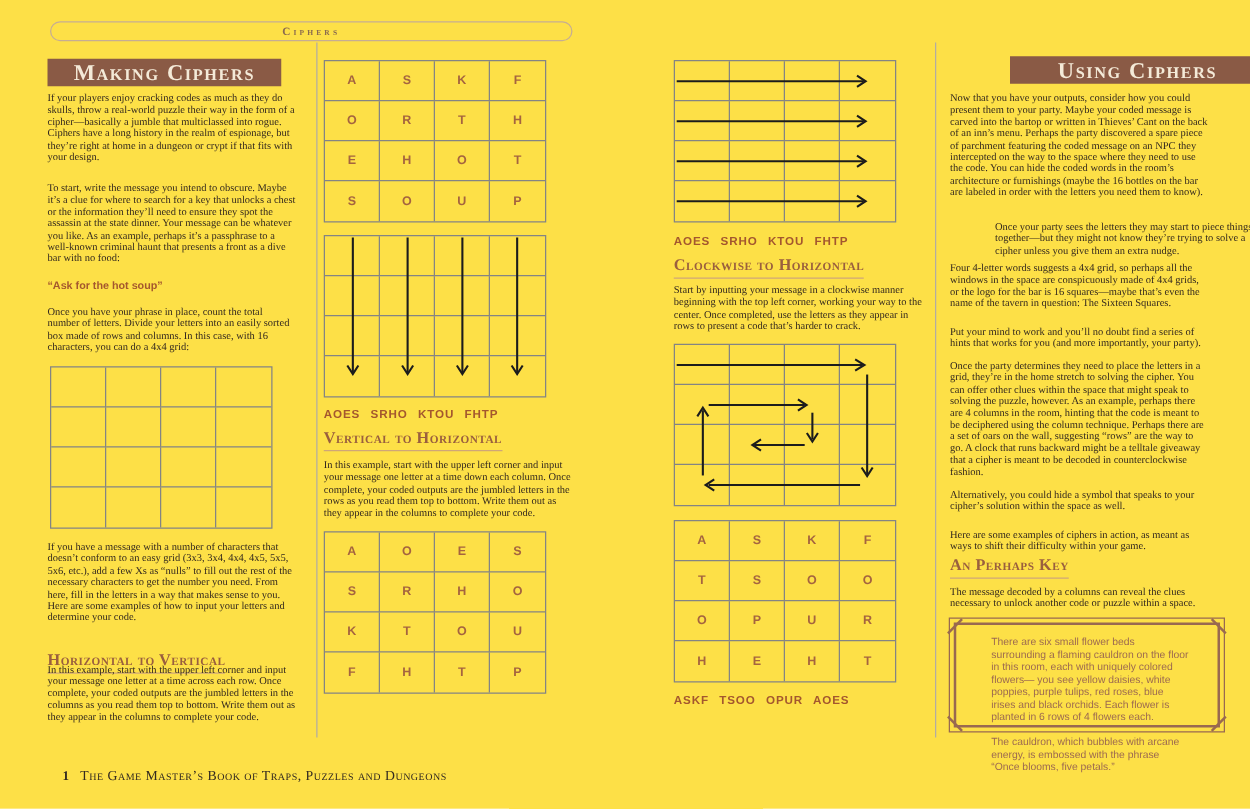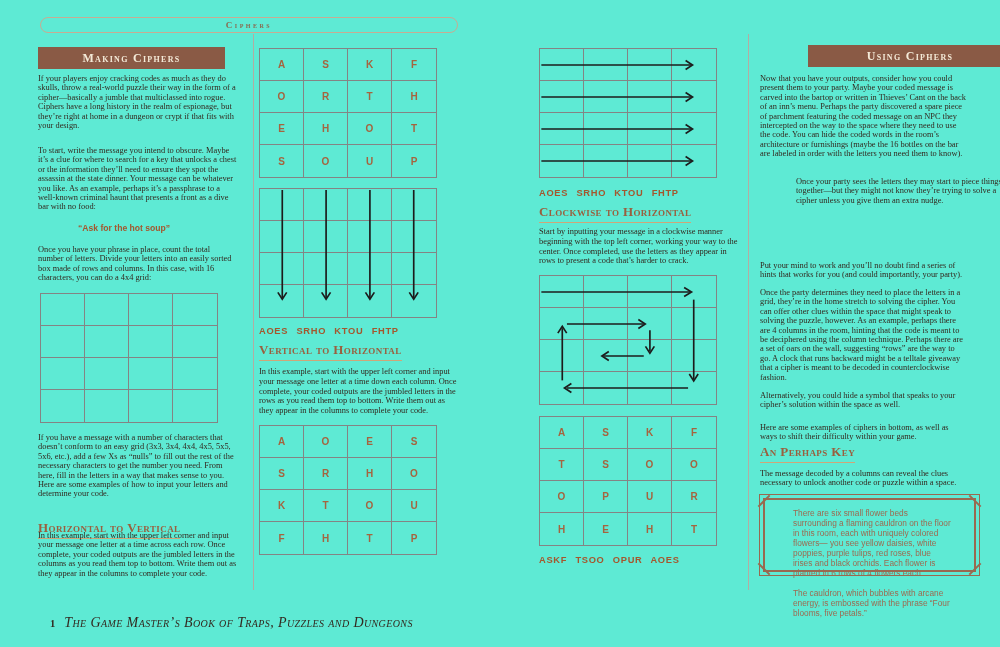--- a/index.html
+++ b/index.html
@@ -1,61 +1,61 @@
 <!DOCTYPE html>
 <html style="--banner_bg: #8a5a45; --banner_text: #f4ead8; --accent_rust: #a4572e; --heading_brown: #9a5f3e; --heading_underline: #cfa678; --body_text: #33281e; --grid_line: #848484; --grid_letter: #a5643f; --arrow: #1c1c1c; --tab_border: #c6ad93; --divider: #b3aca2; --box_border: #996950; --box_text: #9d6a50;"><head>
 <meta charset="utf-8">
 <style>
   html,body{margin:0;padding:0;}
   body{width:1000px;height:647px;position:relative;background:#ffffff;font-family:"Liberation Serif",serif;overflow:hidden;}
-  .page{position:absolute;inset:0;background:#5eead4;}
+  .page{position:absolute;inset:0;background:#fde047;}
   .header-tab{position:absolute;left:40px;top:17px;width:418px;height:16px;border:1px solid var(--tab_border);border-radius:8px;display:flex;align-items:center;justify-content:center;box-sizing:border-box;}
   .header-tab span{font-variant:small-caps;font-weight:600;font-size:9px;letter-spacing:2.5px;color:#8a6a4f;}
   .vdivider{position:absolute;width:1px;background:var(--divider);}
-  .banner{position:absolute;background:var(--banner_bg);color:var(--banner_text);display:flex;align-items:center;justify-content:center;font-variant:small-caps;font-weight:600;font-size:12px;letter-spacing:1.3px;text-align:center;}
+  .banner{position:absolute;background:var(--banner_bg);color:var(--banner_text);display:flex;align-items:center;justify-content:center;font-variant:small-caps;font-weight:600;font-size:18px;letter-spacing:1.3px;text-align:center;}
   .para{position:absolute;font-size:8.4px;line-height:9.4px;color:var(--body_text);}
   .para.wide-line{line-height:9.8px;}
   .passphrase{position:absolute;font-family:"Liberation Sans",sans-serif;font-weight:bold;font-size:8.6px;color:var(--accent_rust);}
   .sub-heading{position:absolute;font-variant:small-caps;font-weight:600;font-size:13px;letter-spacing:0.4px;color:var(--heading_brown);border-bottom:1.5px solid var(--heading_underline);padding-bottom:2px;}
   .code-label{position:absolute;font-family:"Liberation Sans",sans-serif;font-weight:bold;font-size:9.3px;letter-spacing:0.7px;word-spacing:5px;color:var(--accent_rust);}
   .cipher-grid{position:absolute;width:178px;height:130px;display:grid;grid-template-columns:repeat(4,1fr);grid-template-rows:repeat(4,1fr);border:1px solid var(--grid_line);box-sizing:border-box;background:transparent;}
   .cipher-grid .cell{border-right:1px solid var(--grid_line);border-bottom:1px solid var(--grid_line);display:flex;align-items:center;justify-content:center;font-family:"Liberation Sans",sans-serif;font-weight:bold;font-size:10px;color:var(--grid_letter);}
   .cipher-grid .cell.lc{border-right:none;}
   .cipher-grid .cell.lr{border-bottom:none;}
   .grid-svg{position:absolute;left:0;top:0;width:100%;height:100%;pointer-events:none;}
   .grid-svg path{stroke:var(--arrow);stroke-width:1.7;fill:none;}
-  .answer-box{position:absolute;left:759px;top:494px;width:221px;height:82px;border:1px solid var(--box_border);box-sizing:border-box;}
+  .answer-box{position:absolute;left:759px;top:494px;width:221px;height:92px;border:1px solid var(--box_border);box-sizing:border-box;}
   .answer-box .inner{position:absolute;inset:3px;border:2px solid var(--box_border);}
   .answer-box .corner{position:absolute;width:16px;height:2px;background:var(--box_border);}
   .c-tl{left:-4px;top:5px;transform:rotate(-45deg);}
   .c-tr{right:-4px;top:5px;transform:rotate(45deg);}
   .c-bl{left:-4px;bottom:5px;transform:rotate(45deg);}
   .c-br{right:-4px;bottom:5px;transform:rotate(-45deg);}
   .box-text{position:absolute;left:33px;top:13px;width:158px;font-family:"Liberation Sans",sans-serif;font-size:8.3px;line-height:10px;color:var(--box_text);}
   .box-text .bp + .bp{margin-top:10px;}
   .footer{position:absolute;left:50px;top:615px;display:flex;align-items:baseline;color:#332a20;}
   .footer .pgnum{font-weight:bold;font-size:10.5px;margin-right:9px;}
-  .footer .booktitle{font-variant:small-caps;font-size:14px;letter-spacing:0.4px;font-style:italic;}
+  .footer .booktitle{font-variant:small-caps;font-size:11px;letter-spacing:0.4px;}
 </style>
 </head>
 <body>
 
 <div class="page">
 
   <div class="header-tab">
     <span>Ciphers</span>
   </div>
 
   <div class="vdivider" style="left:253px;top:34px;height:556px;"></div>
   <div class="vdivider" style="left:748px;top:34px;height:556px;"></div>
 
   <div class="banner" style="left:38px;top:47px;width:187px;height:22px;">Making Ciphers</div>
   <div class="para" style="left:38px;top:74px;width:198px;">If your players enjoy cracking codes as much as they do skulls, throw a real-world puzzle their way in the form of a cipher—basically a jumble that multiclassed into rogue. Ciphers have a long history in the realm of espionage, but they’re right at home in a dungeon or crypt if that fits with your design.</div>
   <div class="para" style="left:38px;top:146px;width:200px;">To start, write the message you intend to obscure. Maybe it’s a clue for where to search for a key that unlocks a chest or the information they’ll need to ensure they spot the assassin at the state dinner. Your message can be whatever you like. As an example, perhaps it’s a passphrase to a well-known criminal haunt that presents a front as a dive bar with no food:</div>
-  <div class="passphrase" style="left:38px;top:223px;margin-left:40px;">“Ask for the hot soup”</div>
+  <div class="passphrase" style="left:38px;top:223px;">“Ask for the hot soup”</div>
   <div class="para" style="left:38px;top:245px;width:198px;">Once you have your phrase in place, count the total number of letters. Divide your letters into an easily sorted box made of rows and columns. In this case, with 16 characters, you can do a 4x4 grid:</div>
 
   <div class="cipher-grid" style="left:40px;top:293px;">
       <div class="cell"></div>
       <div class="cell"></div>
       <div class="cell"></div>
       <div class="cell lc"></div>
       <div class="cell"></div>
       <div class="cell"></div>
       <div class="cell"></div>
@@ -229,36 +229,37 @@
       <div class="cell lr">H</div>
       <div class="cell lr">E</div>
       <div class="cell lr">H</div>
       <div class="cell lc lr">T</div>
     </div>
   <div class="code-label" style="left:539px;top:555px;">ASKF TSOO OPUR AOES</div>
 
   <div class="banner" style="left:760px;top:45px;width:204px;height:22px;margin-left:48px;">Using Ciphers</div>
   <div class="para" style="left:760px;top:74px;width:206px;">Now that you have your outputs, consider how you could present them to your party. Maybe your coded message is carved into the bartop or written in Thieves’ Cant on the back of an inn’s menu. Perhaps the party discovered a spare piece of parchment featuring the coded message on an NPC they intercepted on the way to the space where they need to use the code. You can hide the coded words in the room’s architecture or furnishings (maybe the 16 bottles on the bar are labeled in order with the letters you need them to know).</div>
   <div class="para" style="left:796px;top:177px;width:206px;">Once your party sees the letters they may start to piece things together—but they might not know they’re trying to solve a cipher unless you give them an extra nudge.</div>
-  <div class="para" style="left:760px;top:261px;width:206px;">Put your mind to work and you’ll no doubt find a series of hints that works for you (and could importantly, your party).</div>
+  <div class="para" style="left:760px;top:210px;width:206px;">Four 4-letter words suggests a 4x4 grid, so perhaps all the windows in the space are conspicuously made of 4x4 grids, or the logo for the bar is 16 squares—maybe that’s even the name of the tavern in question: The Sixteen Squares.</div>
+  <div class="para" style="left:760px;top:261px;width:206px;">Put your mind to work and you’ll no doubt find a series of hints that works for you (and more importantly, your party).</div>
   <div class="para" style="left:760px;top:288px;width:206px;">Once the party determines they need to place the letters in a grid, they’re in the home stretch to solving the cipher. You can offer other clues within the space that might speak to solving the puzzle, however. As an example, perhaps there are 4 columns in the room, hinting that the code is meant to be deciphered using the column technique. Perhaps there are a set of oars on the wall, suggesting “rows” are the way to go. A clock that runs backward might be a telltale giveaway that a cipher is meant to be decoded in counterclockwise fashion.</div>
   <div class="para" style="left:760px;top:391px;width:206px;">Alternatively, you could hide a symbol that speaks to your cipher’s solution within the space as well.</div>
-  <div class="para" style="left:760px;top:423px;width:206px;">Here are some examples of ciphers in bottom, as well as ways to shift their difficulty within your game.</div>
+  <div class="para" style="left:760px;top:423px;width:206px;">Here are some examples of ciphers in action, as meant as ways to shift their difficulty within your game.</div>
   <div class="sub-heading" style="left:760px;top:444px;">An Perhaps Key</div>
   <div class="para" style="left:760px;top:469px;width:206px;">The message decoded by a columns can reveal the clues necessary to unlock another code or puzzle within a space.</div>
 
   <div class="answer-box">
     <div class="inner"></div>
     <div class="corner c-tl"></div>
     <div class="corner c-tr"></div>
     <div class="corner c-bl"></div>
     <div class="corner c-br"></div>
     <div class="box-text">
       <div class="bp">There are six small flower beds surrounding a flaming cauldron on the floor in this room, each with uniquely colored flowers— you see yellow daisies, white poppies, purple tulips, red roses, blue irises and black orchids. Each flower is planted in 6 rows of 4 flowers each.</div>
-      <div class="bp">The cauldron, which bubbles with arcane energy, is embossed with the phrase “Four blooms, five petals.”</div>
+      <div class="bp">The cauldron, which bubbles with arcane energy, is embossed with the phrase “Once blooms, five petals.”</div>
     </div>
   </div>
 
   <div class="footer">
     <span class="pgnum">1</span>
     <span class="booktitle">The Game Master’s Book of Traps, Puzzles and Dungeons</span>
   </div>
 
 </div>
 

